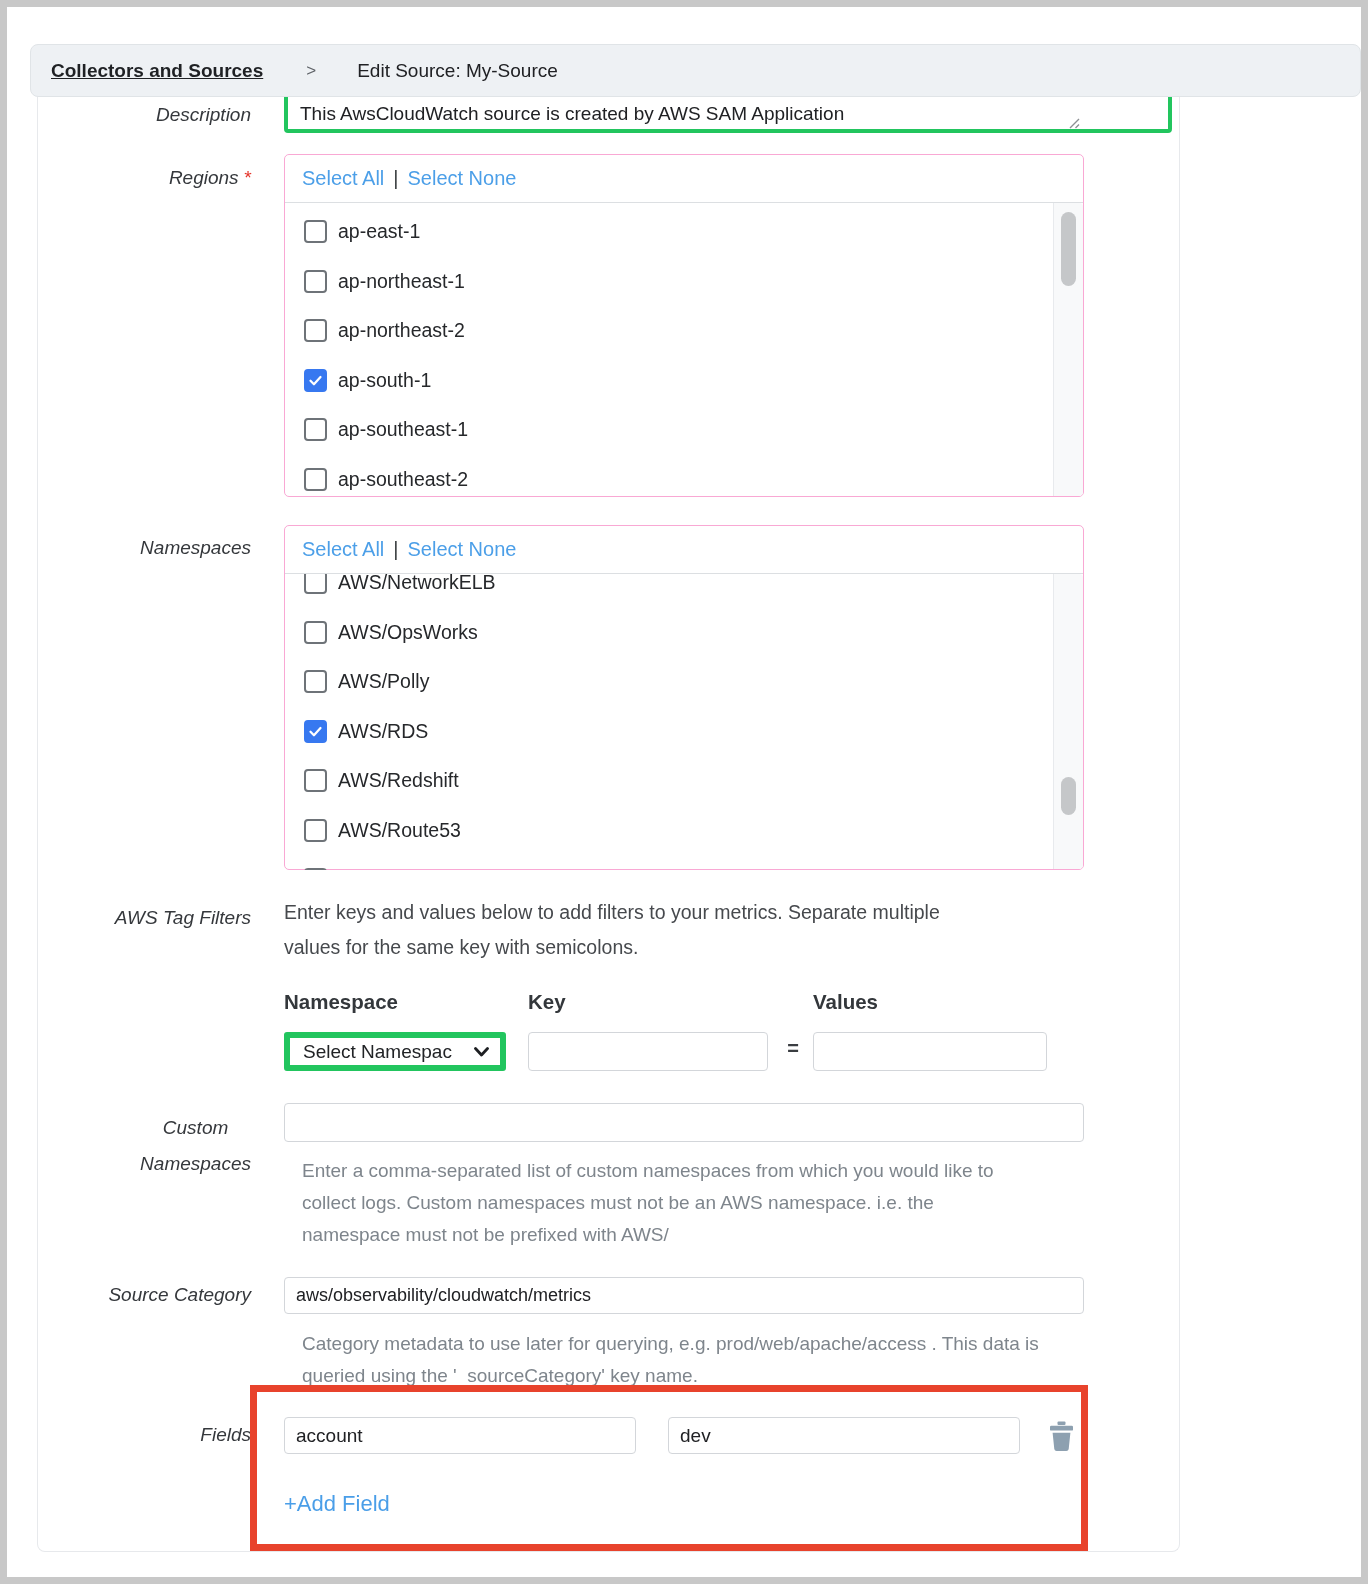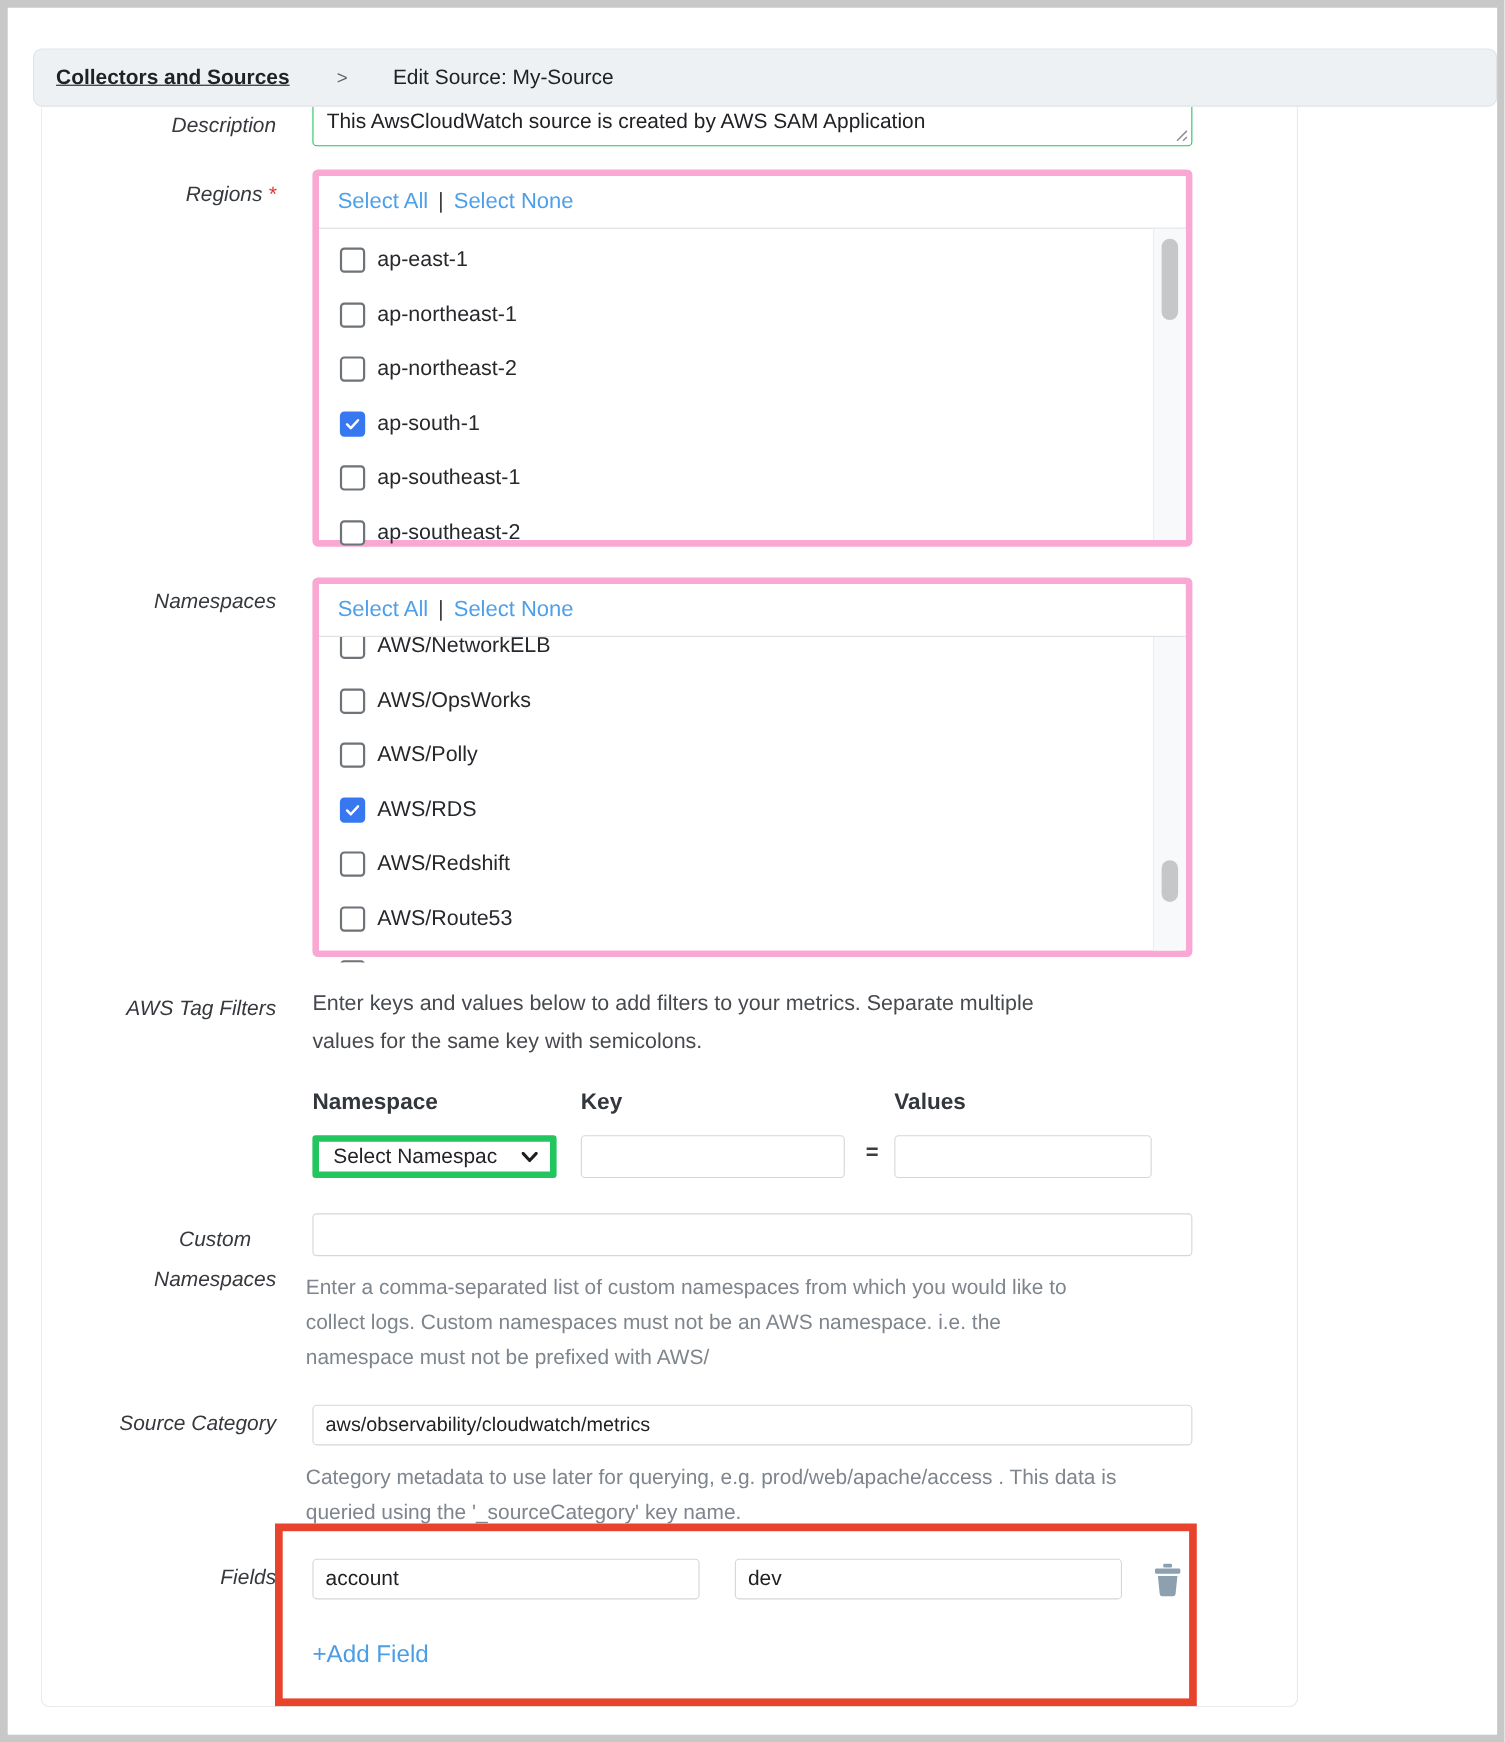--- a/index.html
+++ b/index.html
@@ -19,48 +19,48 @@
 
   
   .panel { position:absolute; left:37px; top:97px; width:1143px; height:1455px;
     background:#fff; border:1px solid #e7e9ec; border-top:none;
     border-radius:0 0 8px 8px; overflow:hidden; }
 
   .flabel { position:absolute; right:928px; text-align:center; white-space:nowrap;
     font-size:19px; font-weight:500; color:#35383c; line-height:24px;font-style:italic; }
   .req { color:#e5342a; margin-left:5px; }
 
-  textarea.desc { position:absolute; left:246px; top:-7px; width:800px; height:43px;
-    border:1px solid #22c55e; border-radius:4px; resize:none; overflow:hidden;
+  textarea.desc { position:absolute; left:246px; top:-7px; width:888px; height:43px;
+    border:4px solid #22c55e; border-radius:4px; resize:none; overflow:hidden;
     font-family:"Liberation Sans", sans-serif; font-size:19px; color:#202124;
     padding:9px 12px 4px 12px; outline:none; }
   .resize-grip { position:absolute; left:1028px; top:18px; z-index:2; pointer-events:none; }
 
   .listbox { position:absolute; left:246px; width:800px; background:#fff;
-    border:6px solid #f9a8d4; border-radius:5px; }
+    border:1px solid #f9a8d4; border-radius:5px; }
   .lb-head { height:48px; display:flex; align-items:center; padding-left:17px;
     border-bottom:1px solid #dcdfe2; font-size:20px; }
   .blue-link { color:#4c9fe8; cursor:pointer; }
   .lb-sep { color:#3c4043; margin:0 9px; }
   .lb-list { position:relative; overflow:hidden; }
   .citem { height:49.5px; display:flex; align-items:center; padding-left:19px; }
   .cbx { width:23px; height:23px; border:2px solid #6e7control3; border-radius:4px; }
   .cbx { width:23px; height:23px; border:2px solid #6e7378; border-radius:4px; background:#fff;
     display:flex; align-items:center; justify-content:center; flex:none; cursor:pointer; }
   .cbx svg { display:none; }
   .cbx.checked { background:#3778f0; border-color:#3778f0; }
   .cbx.checked svg { display:block; }
   .clabel { font-size:19.5px; color:#26282b; margin-left:11px; }
 
   .sbar { position:absolute; right:0; top:48px; bottom:0; width:30px;
     background:#f8f9fa; border-left:1px solid #e8eaed; border-radius:0 4px 4px 0; }
   .sthumb { position:absolute; left:7px; width:15px; background:#c5c7c9; border-radius:8px; }
 
   .para { position:absolute; left:246px; font-size:19.5px; color:#46494d; line-height:35px; }
-  .help { position:absolute; left:240px; font-size:19px; color:#7e858c; line-height:32px; }
+  .help { position:absolute; left:264px; font-size:19px; color:#7e858c; line-height:32px; }
 
   .colhead { position:absolute; font-size:20.5px; font-weight:600; color:#33373b; line-height:24px; }
 
   .selectbox { position:absolute; left:246px; top:935px; width:222px; height:39px;
     border:6px solid #22c55e; border-radius:3px; background:#fff; cursor:pointer;
     display:flex; align-items:center; justify-content:space-between; padding:0 11px 0 13px; }
   .selectbox .sel-text { font-size:19px; color:#212326; white-space:nowrap; overflow:hidden; }
 
   .tinput { position:absolute; height:39px; border:1px solid #d3d6da; border-radius:4px;
     font-family:"Liberation Sans", sans-serif; font-size:19px; color:#202124;

